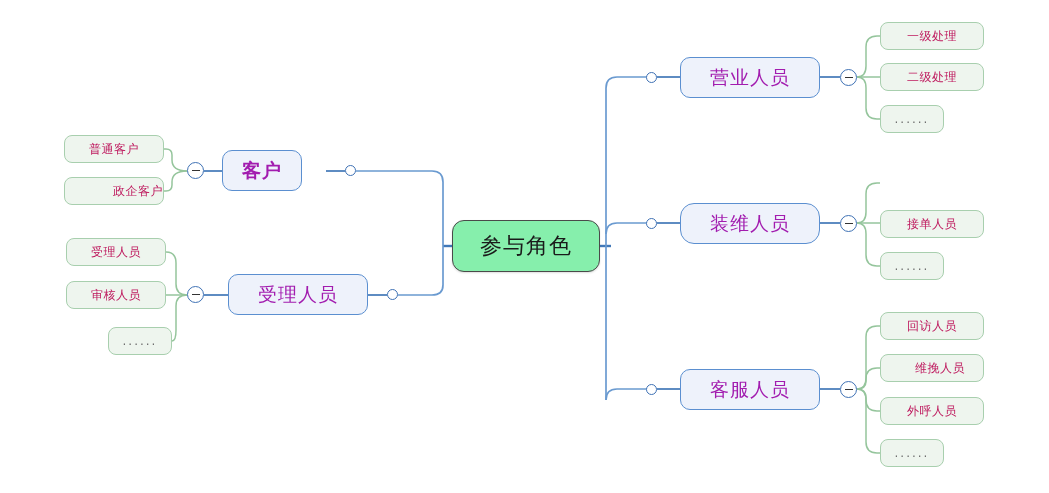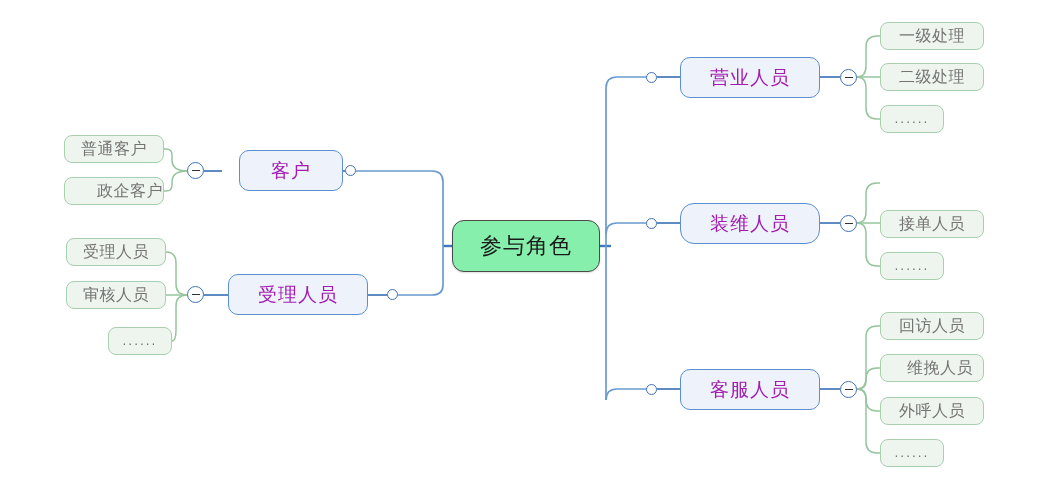--- a/index.html
+++ b/index.html
@@ -47,22 +47,22 @@
     border: 1.5px solid #5b8fd0;
     border-radius: 10px;
     color: #a21caf;
     font-size: 19px;
     letter-spacing: 1px;
   }
   .node-leaf {
     background: #eef5ee;
     border: 1.2px solid #a8cfae;
     border-radius: 8px;
-    color: #737373;
-    font-size: 16px;
+    color: #be185d;
+    font-size: 12px;
     letter-spacing: 0.5px;
   }
   .node-leaf.ellipsis {
     color: #6d6d6d;
     letter-spacing: 2px;
     font-size: 12px;
   }
   .toggle {
     position: absolute;
     width: 17px;
@@ -152,21 +152,21 @@
     <path d="M 857 389 Q 866 389 866 378 L 866 337 Q 866 326 877 326 L 880 326" stroke="#95c59c" stroke-width="1.5" fill="none"></path>
     <path d="M 857 389 Q 866 389 866 381 L 866 379 Q 866 368 877 368 L 880 368" stroke="#95c59c" stroke-width="1.5" fill="none"></path>
     <path d="M 857 389 Q 866 389 866 398 L 866 400 Q 866 411 877 411 L 880 411" stroke="#95c59c" stroke-width="1.5" fill="none"></path>
     <path d="M 857 389 Q 866 389 866 400 L 866 442 Q 866 453 877 453 L 880 453" stroke="#95c59c" stroke-width="1.5" fill="none"></path>
   </svg>
 
   <div class="node node-root" style="left:452px; top:220px; width:148px; height:52px;">
     <span>参与角色</span>
   </div>
 
-  <div class="node node-branch" style="left:239px; top:150px; width:104px; height:41px;">
+  <div class="node node-branch" style="left:222px; top:150px; width:80px; height:41px;font-weight:bold;">
     <span>客户</span>
   </div>
   <div class="toggle" style="left:187px; top:162px;"></div>
   <div class="dot" style="left:345px; top:165px;"></div>
 
   <div class="node node-leaf" style="left:64px; top:135px; width:100px; height:28px;">
     <span>普通客户</span>
   </div>
   <div class="node node-leaf" style="left:64px; top:177px; width:100px; height:28px;justify-content:flex-end;">
     <span>政企客户</span>

